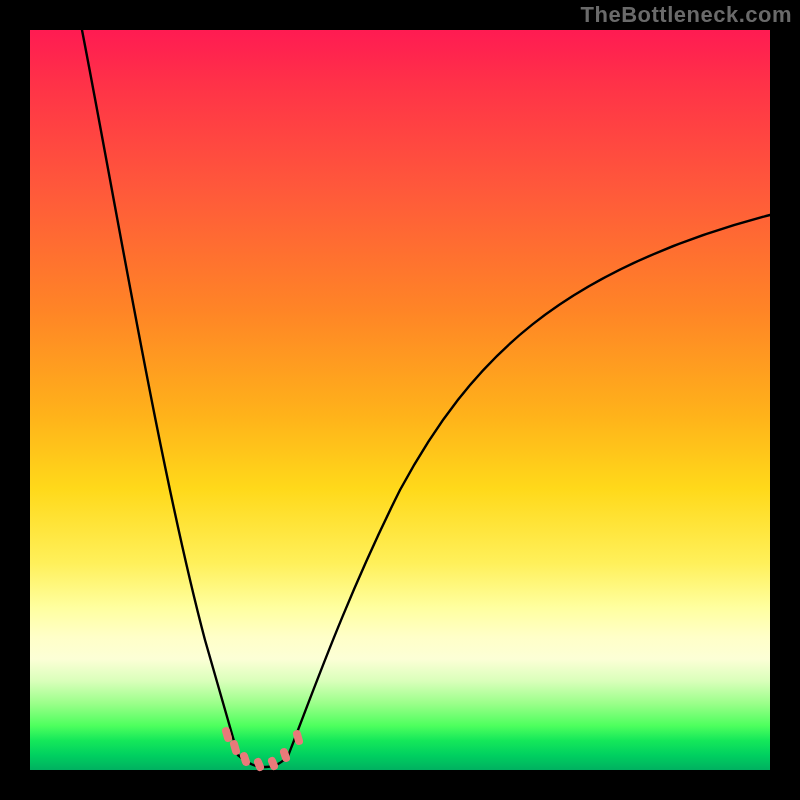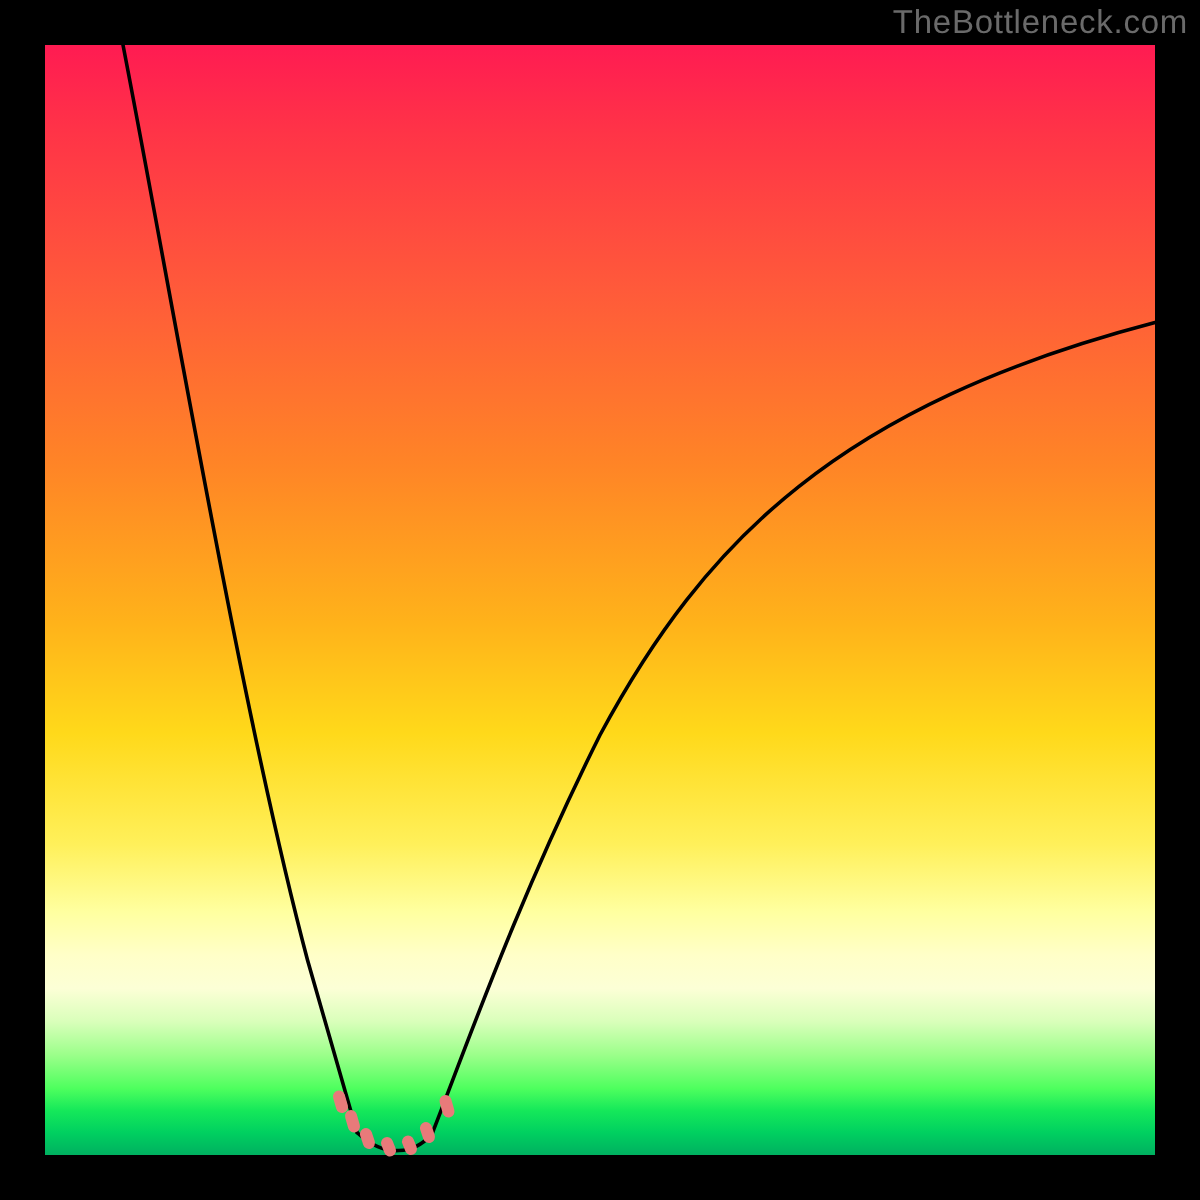--- a/index.html
+++ b/index.html
@@ -42,21 +42,21 @@
       #15e85a 96%,
       #00d060 98%,
       #00b060 100%
     );
   }
   .watermark {
     position: absolute;
     top: 2px;
     right: 8px;
     font-size: 22px;
-    font-weight: 400;
+    font-weight: 700;
     color: #6a6a6a;
     letter-spacing: 0.5px;
     user-select: none;
   }
   svg.curves {
     position: absolute;
     left: 0; top: 0;
     width: 800px; height: 800px;
     pointer-events: none;
   }

